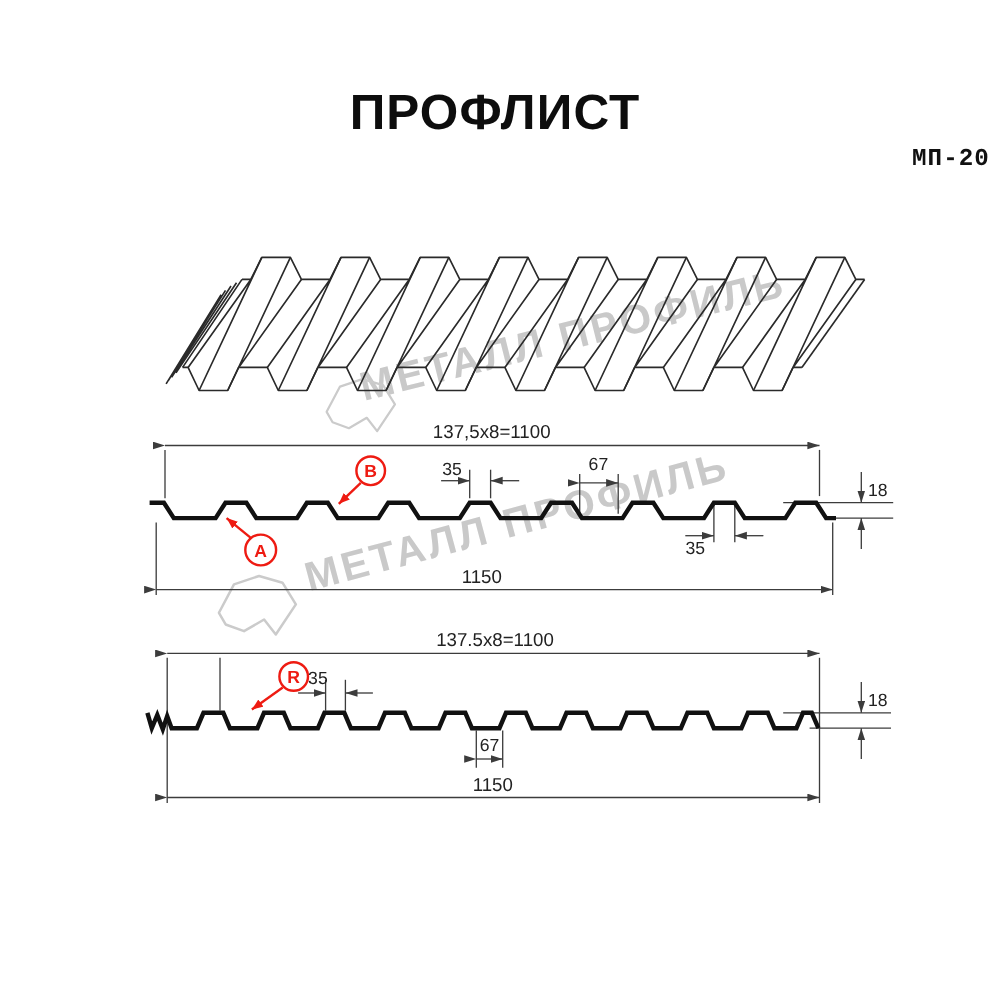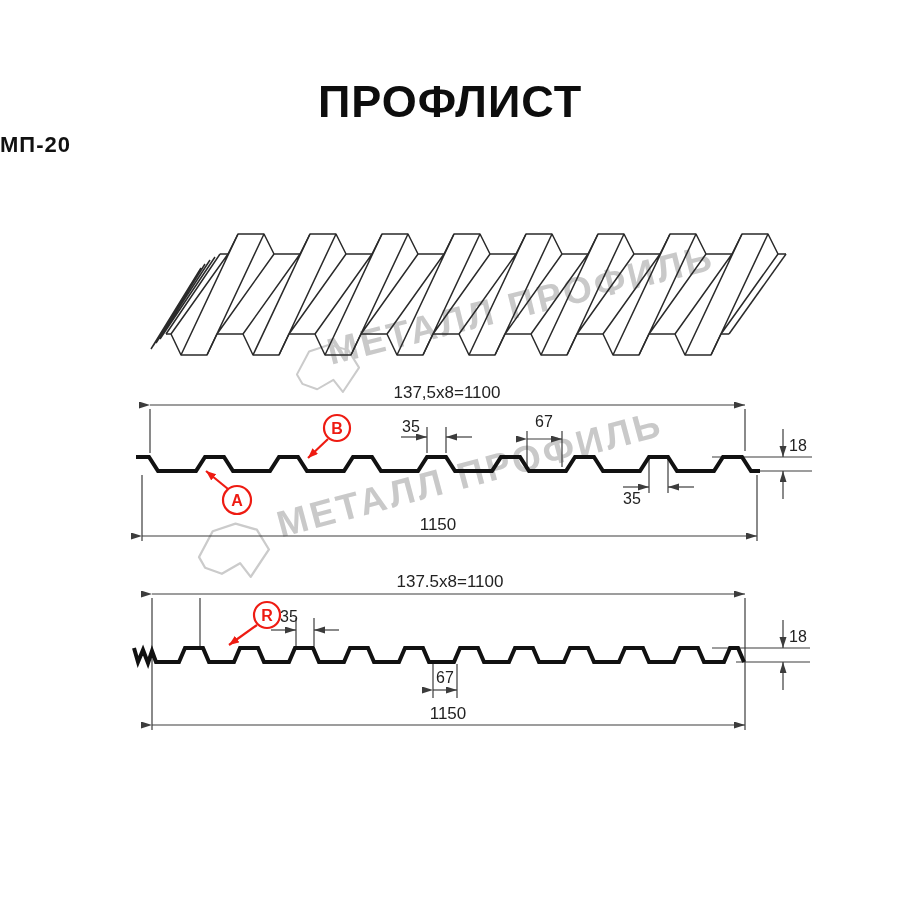--- a/index.html
+++ b/index.html
@@ -1,21 +1,21 @@
 <!DOCTYPE html>
 <html><head>
 <meta charset="utf-8">
 <style>
   html,body{margin:0;padding:0;background:#ffffff;}
   #stage{position:relative;width:900px;height:900px;background:#fff;overflow:hidden;
          font-family:"Liberation Sans",sans-serif;}
   .title{position:absolute;top:76px;left:0;width:900px;text-align:center;
          font-size:45px;font-weight:800;letter-spacing:1px;color:#0d0d0d;}
-  .subtitle{position:absolute;top:132px;left:0;width:900px;text-align:left;
-         font-size:22px;font-weight:600;letter-spacing:1px;color:#111;}
+  .subtitle{position:absolute;top:132px;left:0;width:900px;text-align:right;
+         font-size:22px;font-weight:600;letter-spacing:1px;color:#111;font-family:Liberation Mono, monospace;}
   .footer-note{position:absolute;top:792px;left:0;width:900px;text-align:center;
          font-size:22px;font-weight:600;letter-spacing:1px;color:#1c1c1c;}
   .wm-text{position:absolute;white-space:nowrap;color:#c9c9c9;font-weight:bold;
          font-size:37px;letter-spacing:3px;transform-origin:0 50%;z-index:1;}
   .wm-text.one{left:328px;top:332px;transform:rotate(-14deg);}
   .wm-text.two{left:278px;top:505px;transform:rotate(-15deg);}
   .wm-logo{position:absolute;z-index:1;}
   .wm-logo.one{left:292px;top:342px;}
   .wm-logo.two{left:196px;top:518px;}
   svg.draw{position:absolute;z-index:2;overflow:visible;}

